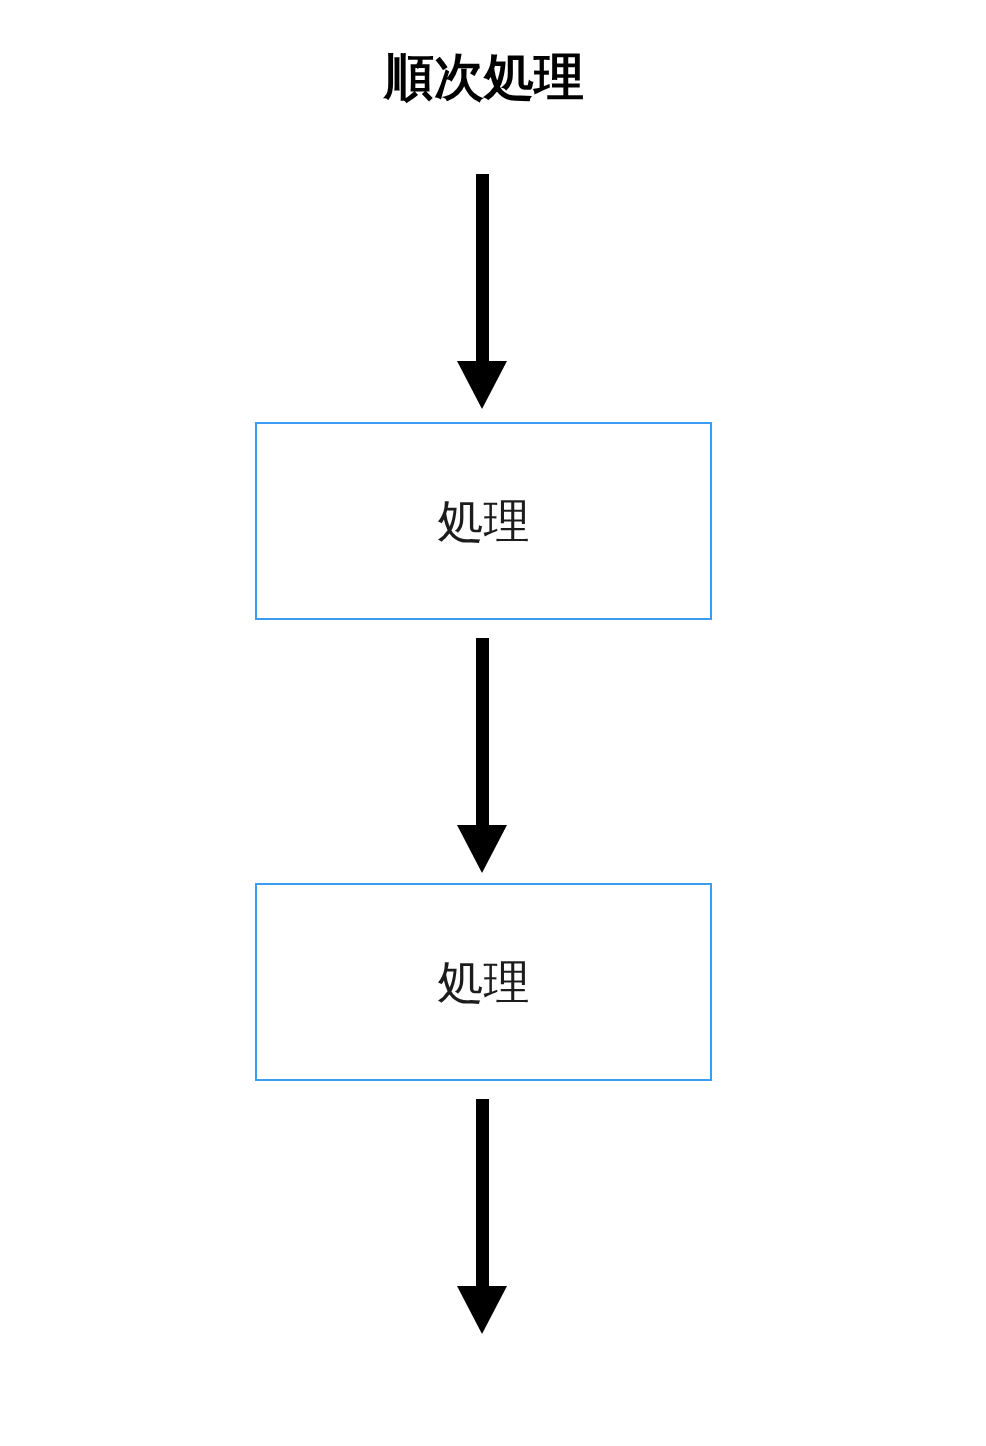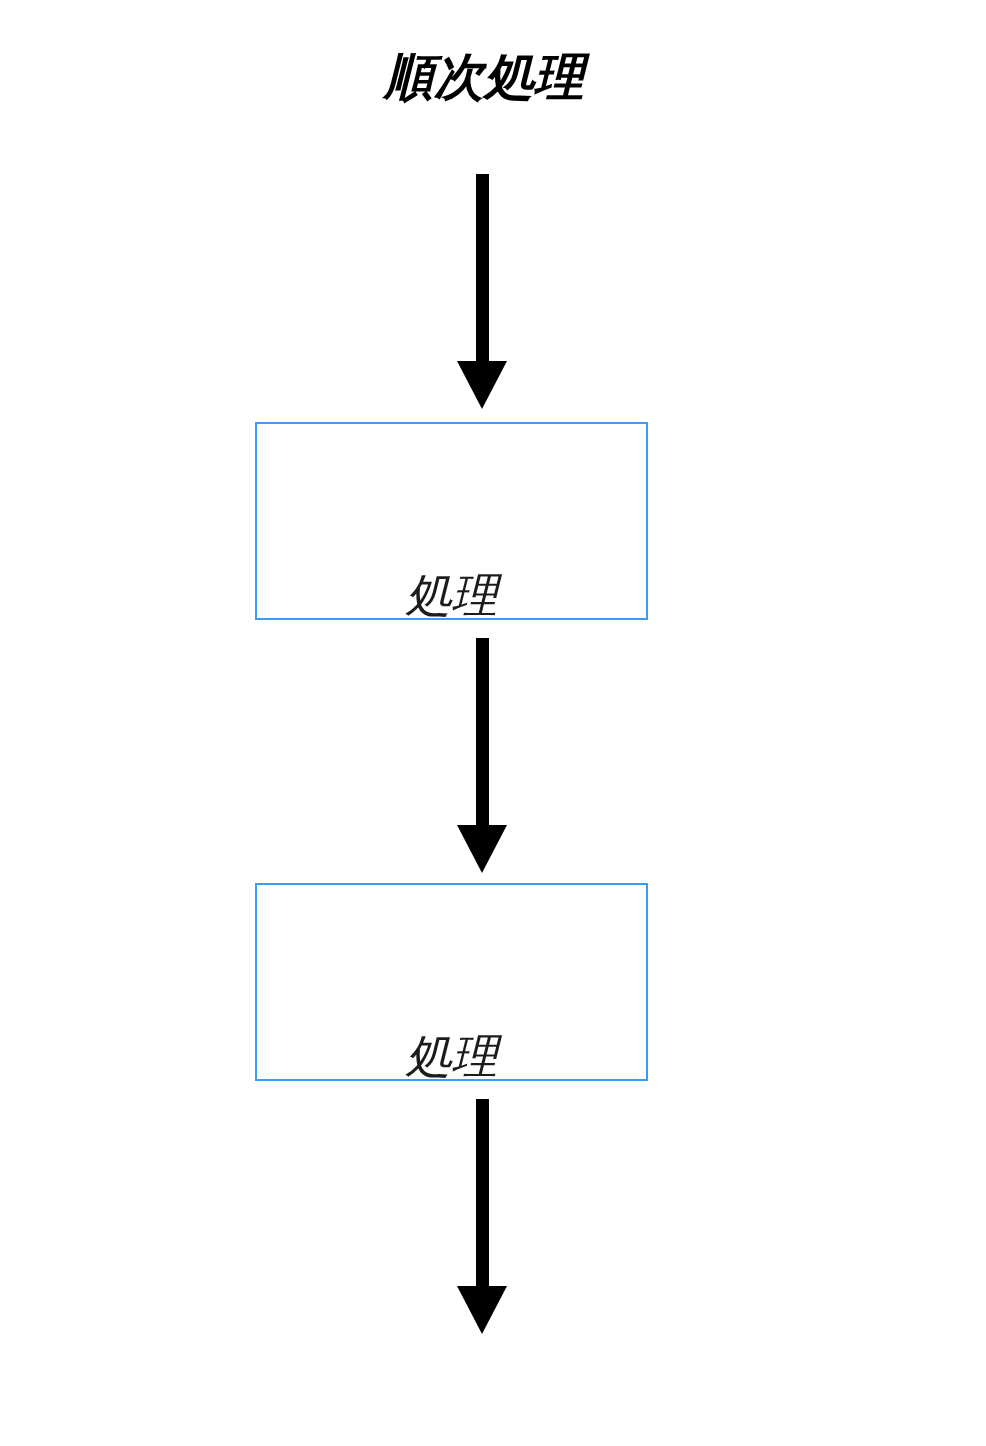--- a/index.html
+++ b/index.html
@@ -8,21 +8,20 @@
     padding: 0;
     background: #ffffff;
   }
   .canvas {
     position: relative;
     width: 986px;
     height: 1446px;
     background: var(--background, #ffffff);
     font-family: "Liberation Sans", sans-serif;
     overflow: hidden;
-    font-style: italic;
   }
   .diagram-title {
     position: absolute;
     left: 484px;
     top: 52px;
     transform: translateX(-50%);
     font-size: 50px;
     line-height: 1;
     font-weight: 700;
     color: var(--text, #000000);
@@ -35,27 +34,27 @@
     transform: translateX(-50%);
     font-size: 54px;
     line-height: 1;
     font-weight: 700;
     color: var(--text, #000000);
     white-space: nowrap;
   }
   .flow-node {
     position: absolute;
     left: 255px;
-    width: 393px;
+    width: 457px;
     height: 198px;
     box-sizing: border-box;
     border: 2px solid var(--node-border, #3b9df2);
     background: var(--background, #ffffff);
     display: flex;
-    align-items: flex-end;
+    align-items: center;
     justify-content: center;
   }
   .flow-node .node-label {
     font-size: 46px;
     line-height: 1;
     font-weight: 400;
     color: var(--node-text, #1c1c1c);
     white-space: nowrap;
   }
   .node-1 { top: 422px; }

